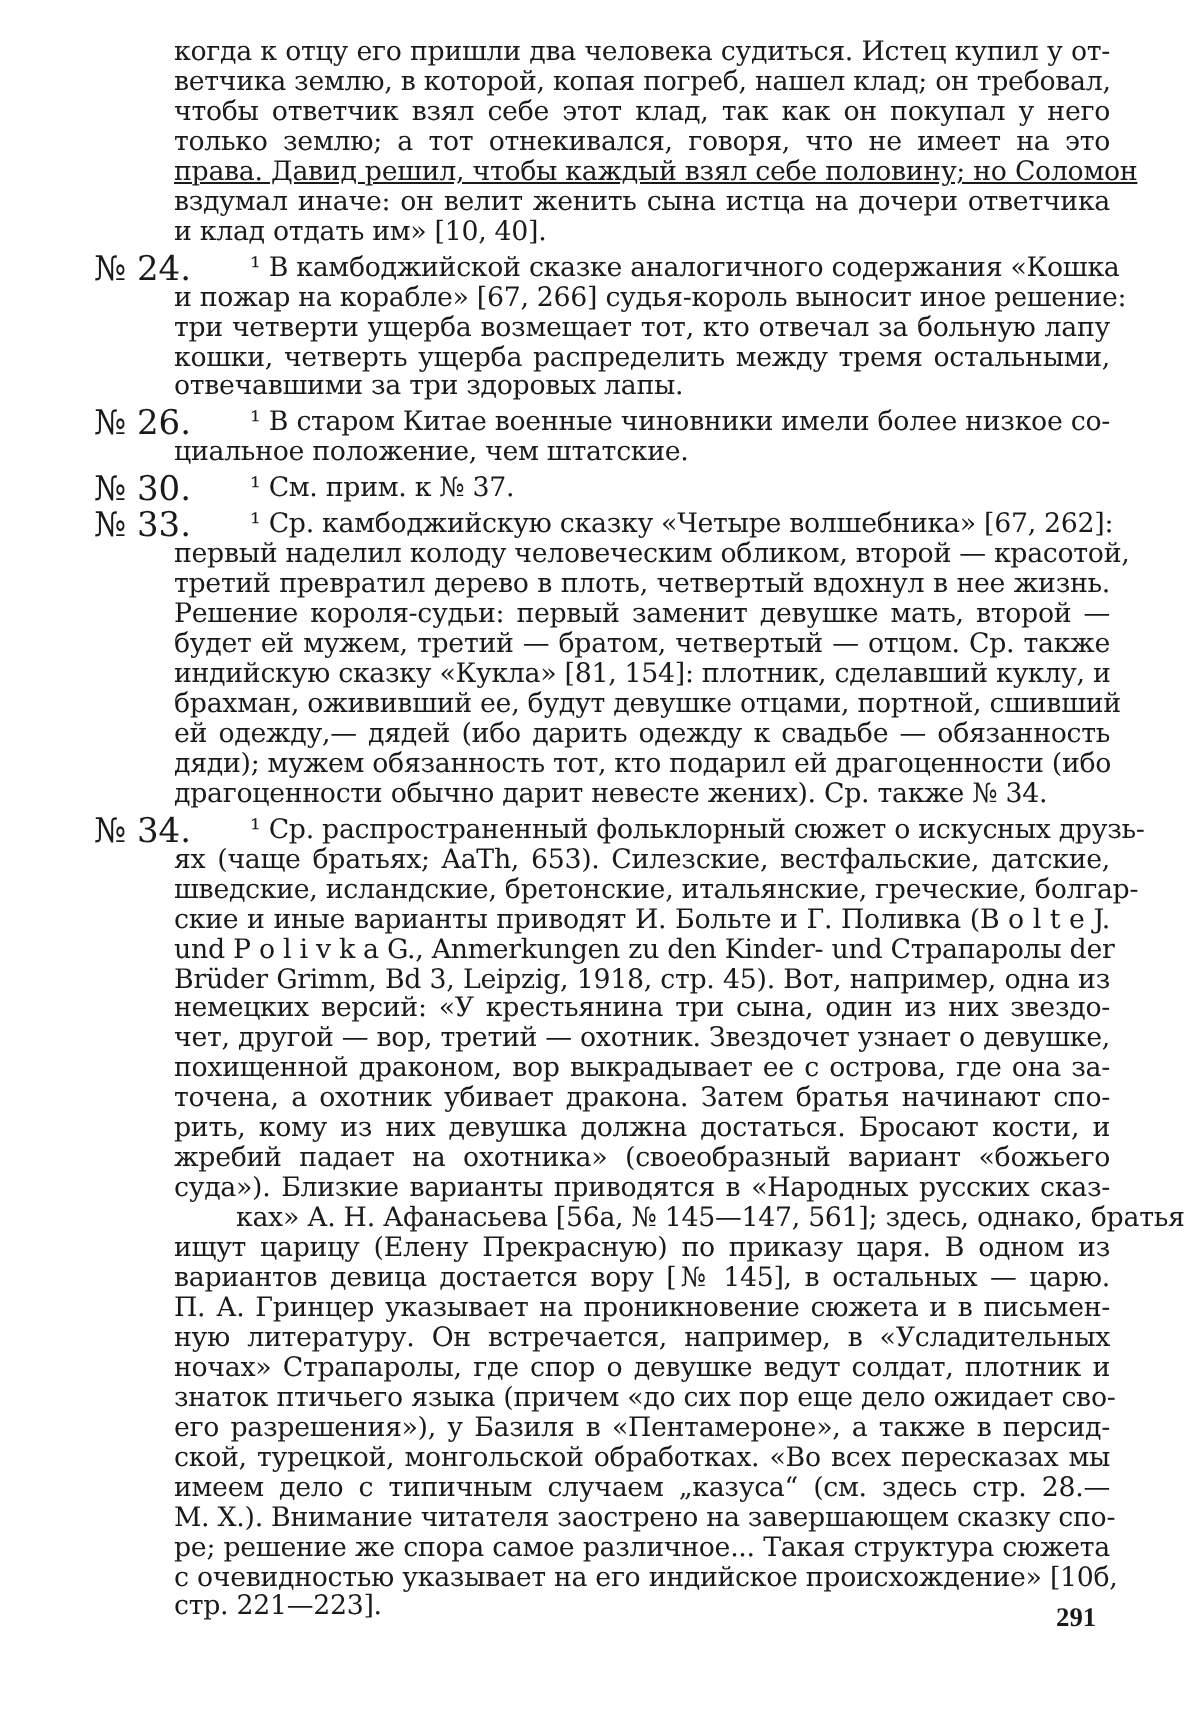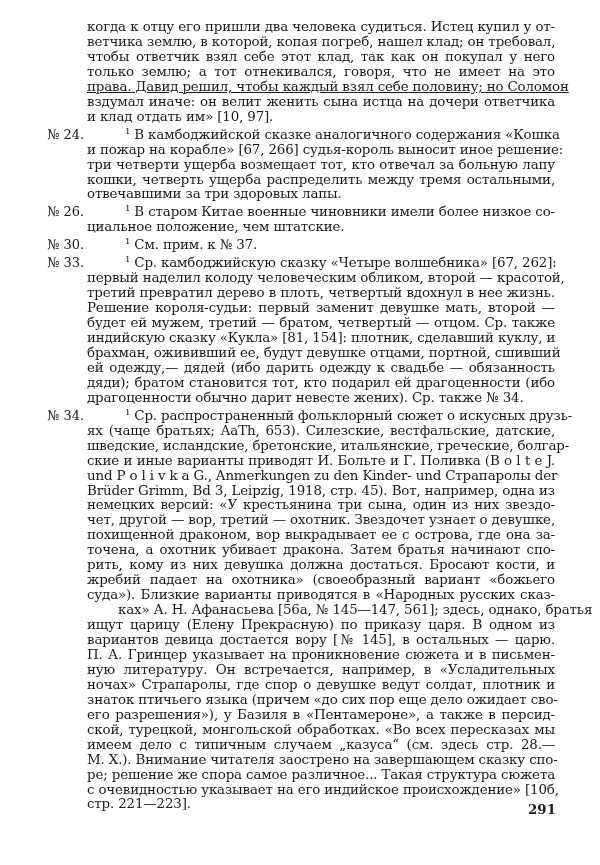--- a/index.html
+++ b/index.html
@@ -13,60 +13,60 @@
     }
     .line {
       position: absolute; left: 87px; width: 468px;
       font-size: 13.4px; line-height: 14px; white-space: nowrap;
       text-align: justify; text-align-last: justify;
       letter-spacing: -0.15px;
     }
     .line.last { text-align-last: left; }
     .num {
       position: absolute; left: 47px;
-      font-size: 13px; line-height: 14px; white-space: nowrap;
+      font-size: 17px; line-height: 14px; white-space: nowrap;
     }
     .pagenum {
       position: absolute; left: 528px; top: 802px;
-      font-size: 13.4px; font-weight: bold; line-height: 14px;
+      font-size: 13.4px; font-weight: bold; line-height: 14px; font-family: Liberation Serif, serif;
     }
   </style>
 </head>
 <body>
 
 <div class="page">
   <div id="content">
       <div class="line" style="top: 20px;">когда к отцу его пришли два человека судиться. Истец купил у от-</div>
       <div class="line" style="top: 34.95px;">ветчика землю, в которой, копая погреб, нашел клад; он требовал,</div>
       <div class="line" style="top: 49.9px;">чтобы ответчик взял себе этот клад, так как он покупал у него</div>
       <div class="line" style="top: 64.85px;">только землю; а тот отнекивался, говоря, что не имеет на это</div>
       <div class="line" style="top: 79.8px; text-decoration: underline;">права. Давид решил, чтобы каждый взял себе половину; но Соломон</div>
       <div class="line" style="top: 94.75px;">вздумал иначе: он велит женить сына истца на дочери ответчика</div>
-      <div class="line last" style="top: 109.7px;">и клад отдать им» [10, 97].</div>
+      <div class="line last" style="top: 109.7px;">и клад отдать им» [10, 40].</div>
       <div class="num" style="top: 127.65px;">№ 24.</div>
       <div class="line" style="top: 127.65px; left: 125px; width: 430px;">¹ В камбоджийской сказке аналогичного содержания «Кошка</div>
       <div class="line" style="top: 142.6px;">и пожар на корабле» [67, 266] судья-король выносит иное решение:</div>
       <div class="line" style="top: 157.55px;">три четверти ущерба возмещает тот, кто отвечал за больную лапу</div>
       <div class="line" style="top: 172.5px;">кошки, четверть ущерба распределить между тремя остальными,</div>
       <div class="line last" style="top: 187.45px;">отвечавшими за три здоровых лапы.</div>
       <div class="num" style="top: 205.4px;">№ 26.</div>
       <div class="line" style="top: 205.4px; left: 125px; width: 430px;">¹ В старом Китае военные чиновники имели более низкое со-</div>
       <div class="line last" style="top: 220.35px;">циальное положение, чем штатские.</div>
       <div class="num" style="top: 238.3px;">№ 30.</div>
       <div class="line last" style="top: 238.3px; left: 125px; width: 430px;">¹ См. прим. к № 37.</div>
       <div class="num" style="top: 256.25px;">№ 33.</div>
       <div class="line" style="top: 256.25px; left: 125px; width: 430px;">¹ Ср. камбоджийскую сказку «Четыре волшебника» [67, 262]:</div>
       <div class="line" style="top: 271.2px;">первый наделил колоду человеческим обликом, второй — красотой,</div>
       <div class="line" style="top: 286.15px;">третий превратил дерево в плоть, четвертый вдохнул в нее жизнь.</div>
       <div class="line" style="top: 301.1px;">Решение короля-судьи: первый заменит девушке мать, второй —</div>
       <div class="line" style="top: 316.05px;">будет ей мужем, третий — братом, четвертый — отцом. Ср. также</div>
       <div class="line" style="top: 331px;">индийскую сказку «Кукла» [81, 154]: плотник, сделавший куклу, и</div>
       <div class="line" style="top: 345.95px;">брахман, ожививший ее, будут девушке отцами, портной, сшивший</div>
       <div class="line" style="top: 360.9px;">ей одежду,— дядей (ибо дарить одежду к свадьбе — обязанность</div>
-      <div class="line" style="top: 375.85px;">дяди); братом становится тот, кто подарил ей драгоценности (ибо</div>
+      <div class="line" style="top: 375.85px;">дяди); мужем обязанность тот, кто подарил ей драгоценности (ибо</div>
       <div class="line last" style="top: 390.8px;">драгоценности обычно дарит невесте жених). Ср. также № 34.</div>
       <div class="num" style="top: 408.75px;">№ 34.</div>
       <div class="line" style="top: 408.75px; left: 125px; width: 430px;">¹ Ср. распространенный фольклорный сюжет о искусных друзь-</div>
       <div class="line" style="top: 423.7px;">ях (чаще братьях; AaTh, 653). Силезские, вестфальские, датские,</div>
       <div class="line" style="top: 438.65px;">шведские, исландские, бретонские, итальянские, греческие, болгар-</div>
       <div class="line" style="top: 453.6px;">ские и иные варианты приводят И. Больте и Г. Поливка (B o l t e J.</div>
       <div class="line" style="top: 468.55px;">und P o l i v k a G., Anmerkungen zu den Kinder- und Страпаролы der</div>
       <div class="line" style="top: 483.5px;">Brüder Grimm, Bd 3, Leipzig, 1918, стр. 45). Вот, например, одна из</div>
       <div class="line" style="top: 498.45px;">немецких версий: «У крестьянина три сына, один из них звездо-</div>
       <div class="line" style="top: 513.4px;">чет, другой — вор, третий — охотник. Звездочет узнает о девушке,</div>

